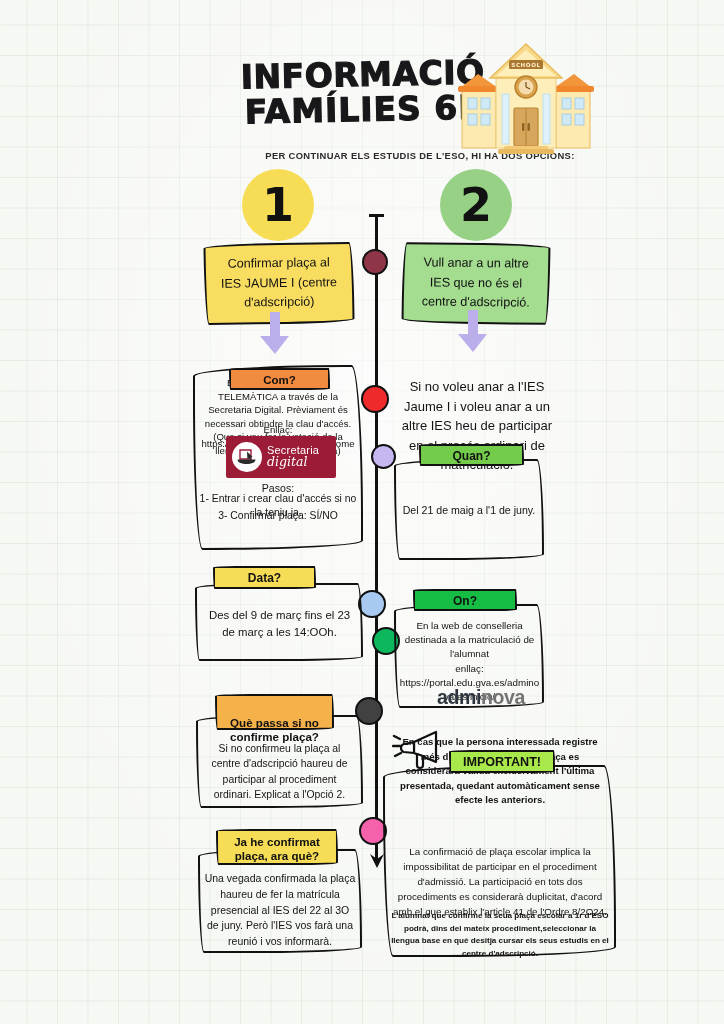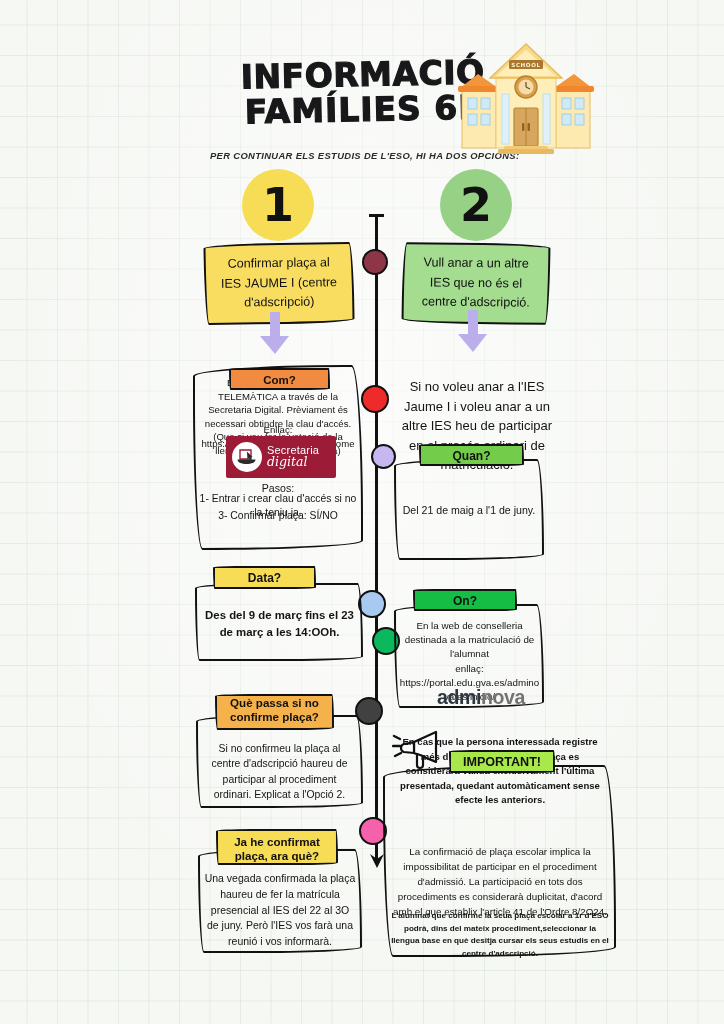--- a/index.html
+++ b/index.html
@@ -38,25 +38,24 @@
     font-size:33px;line-height:1.05;
     letter-spacing:.5px;
     color:#18181a;
     text-transform:uppercase;
     transform:rotate(-1.2deg);
     -webkit-text-stroke:1.2px #18181a;
   }
   #title .l2{display:block;font-size:33px;letter-spacing:1px;}
   #subtitle{
     left:210px;top:150px;width:420px;
-    text-align:left;
+    text-align:center;
     font-size:9.4px;letter-spacing:.35px;
     color:#2a2a2a;font-weight:600;
     text-transform:uppercase;
-    font-style:italic;
   }
 
   
   #school{left:458px;top:28px;width:136px;height:130px;}
 
   
   .numcircle{
     width:72px;height:72px;border-radius:50%;
     display:flex;align-items:center;justify-content:center;
     font-family:"DejaVu Sans", sans-serif;
@@ -251,23 +250,23 @@
       <div class="t2">digital</div>
     </div>
   </div>
 
   <div class="abs bodytxt" style="left:197px;top:481px;width:162px;font-size:10.6px;">Pasos:</div>
   <div class="abs bodytxt" style="left:195px;top:492px;width:166px;font-size:10.4px;line-height:1.35;">1- Entrar i crear clau d'accés si no la teniu ja.</div>
   <div class="abs bodytxt" style="left:195px;top:509px;width:166px;font-size:10.4px;line-height:1.35;">3-  Confirmar plaça: SÍ/NO</div>
 
   <div class="abs pill" style="left:213px;top:566px;width:103px;height:23px;line-height:21px;font-size:12px;background:#f7dd55;">Data?</div>
   <div class="abs frame" style="left:195px;top:583px;width:168px;height:78px;"></div>
-  <div class="abs bodytxt" style="left:202px;top:607px;width:155px;font-size:11.4px;line-height:1.5;font-weight:bold;">Des del 9 de març fins el 23 de març a les 14:OOh.</div>
-
-  <div class="abs pill" style="left:215px;top:694px;width:119px;height:36px;font-size:11.6px;line-height:1.25;padding-top:0;box-sizing:border-box;background:#f5b24a;">Què passa si no confirme plaça?</div>
+  <div class="abs bodytxt" style="left:202px;top:607px;width:155px;font-size:11.4px;line-height:1.5;">Des del 9 de març fins el 23 de març a les 14:OOh.</div>
+
+  <div class="abs pill" style="left:215px;top:694px;width:119px;height:36px;font-size:11.6px;line-height:1.25;padding-top:20px;box-sizing:border-box;background:#f5b24a;">Què passa si no confirme plaça?</div>
   <div class="abs frame" style="left:196px;top:715px;width:167px;height:93px;"></div>
   <div class="abs bodytxt" style="left:203px;top:741px;width:153px;font-size:10.4px;line-height:1.47;">Si no confirmeu la plaça al centre d'adscripció haureu de participar al procediment ordinari. Explicat a l'Opció 2.</div>
 
   <div class="abs pill" style="left:216px;top:829px;width:122px;height:36px;font-size:11.6px;line-height:1.25;padding-top:4px;box-sizing:border-box;background:#f7dd55;">Ja he confirmat plaça, ara què?</div>
   <div class="abs frame" style="left:198px;top:849px;width:164px;height:104px;"></div>
   <div class="abs bodytxt" style="left:204px;top:871px;width:152px;font-size:10.5px;line-height:1.5;">Una vegada confirmada la plaça haureu de fer la matrícula presencial al IES del 22 al 3O de juny. Però l'IES vos farà una reunió i vos informarà.</div>
 
   <div class="abs bodytxt" style="left:394px;top:377px;width:166px;font-size:13px;line-height:1.5;">Si no voleu anar a l'IES Jaume I i voleu anar a un altre IES heu de participar en el procés ordinari de matriculació.</div>
 
   <div class="abs pill" style="left:419px;top:444px;width:105px;height:22px;line-height:20px;font-size:12px;background:#73cc4a;">Quan?</div>

